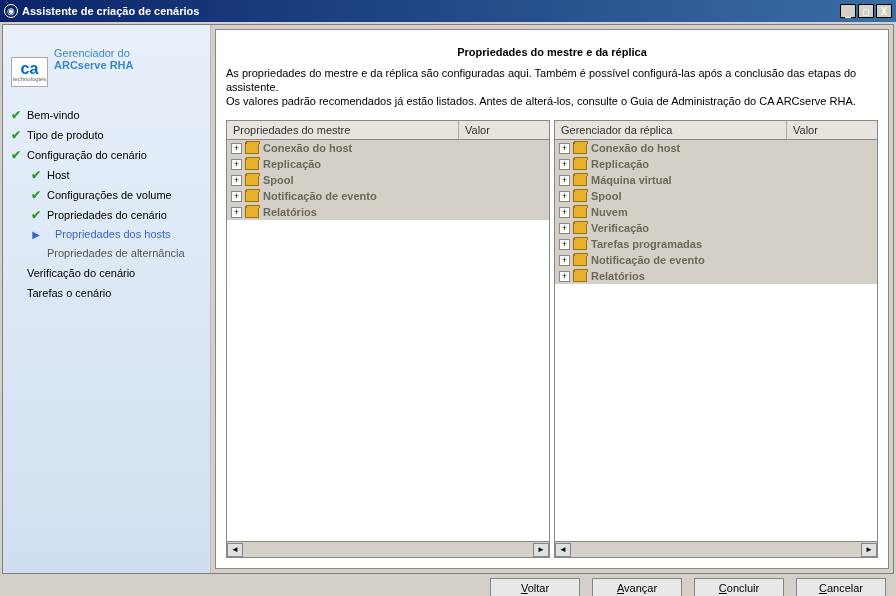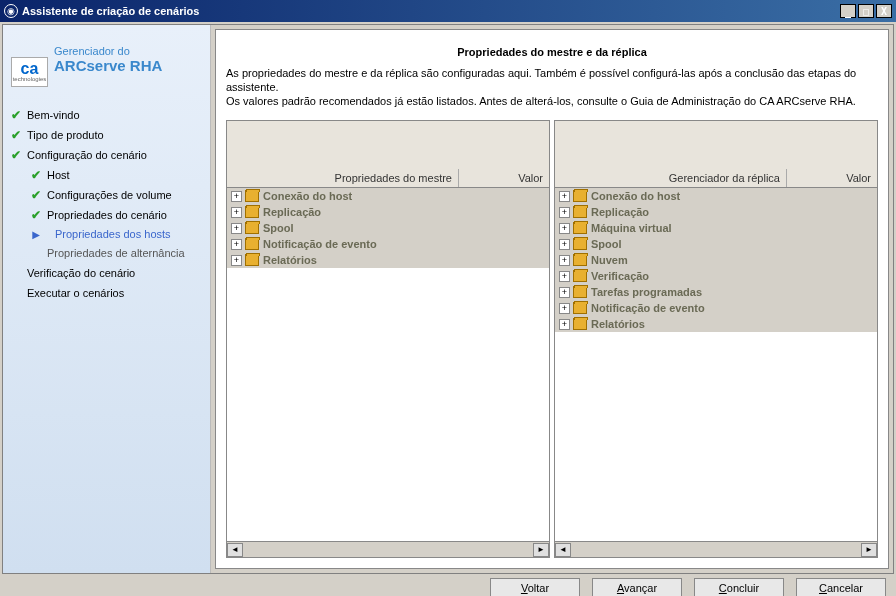--- a/index.html
+++ b/index.html
@@ -9,37 +9,37 @@
 .titlebar .title { font-weight: bold; flex: 1; }
 .winbtns { display: flex; gap: 2px; }
 .winbtn { width: 16px; height: 14px; background: #d4d0c8; border: 1px solid #000; display:flex; align-items:center; justify-content:center; font-weight:bold; font-family: monospace; font-size:10px; }
 .main { display: flex; height: 550px; border: 1px solid #808080; margin: 2px; background:#fff; }
 .sidebar { width: 208px; background: linear-gradient(to bottom, #e8f0fa, #d0dff0); border-right: 1px solid #bbb; padding: 6px 4px; }
 .logo { display:flex; align-items:center; gap:6px; margin-bottom:18px; padding-left:4px;}
 .logo-box { width:37px; height:30px; background:#fff; border:1px solid #aaa; display:flex; flex-direction:column; align-items:center; justify-content:center;margin-top:26px; }
 .logo-ca { color:#0066cc; font-weight:bold; font-size:16px; line-height:14px;}
 .logo-sub { font-size:6px; color:#666;}
 .brand1 { color:#3a88cc; font-size:11px; }
-.brand2 { color:#3a88cc; font-weight:bold; font-size:15px;}
+.brand2 { color:#3a88cc; font-weight:bold; font-size:11px;}
 .nav-item { display:flex; align-items:center; padding:3px 2px 3px 2px; }
 .nav-check { color:#2aa02a; font-weight:bold; margin-right:4px; font-size:12px; width:14px; text-align:center;}
 .nav-bullet { color:#3a66cc; margin-right:4px; width:14px; text-align:center; font-size:10px;}
 .nav-item.bold span.lbl { font-weight:normal; color:#000; }
 .nav-item.sub { padding-left:22px; }
 .nav-item.current span.lbl { color:#3a66cc;padding-left:8px; }
 .nav-item .lbl { color:#000; }
 .nav-item.plain span.lbl { color:#555; }
 .content { flex:1; display:flex; flex-direction:column; background:#d4d0c8; }
 .content-top { background:#fff; border:1px solid #888; margin:4px; padding:16px 10px 10px 10px; flex:1; display:flex; flex-direction:column;}
 .page-title { font-weight:bold; text-align:center; margin-bottom:8px; color:#000;}
 .desc { color:#000; line-height:14px; margin-bottom:12px;}
 .panes { flex:1; display:flex; gap:4px; min-height:0;}
 .pane { flex:1; display:flex; flex-direction:column; border:1px solid #888; background:#d4d0c8; min-width:0;}
 .pane-head { display:flex; border-bottom:1px solid #888; background:#e8e4dc; }
-.pane-head .hcol { padding:3px 6px; text-align:right; color:#333;margin-top:48px; }
+.pane-head .hcol { padding:3px 6px; text-align:left; color:#333; }
 .pane-head .hcol:first-child { flex:1; border-right:1px solid #aaa;}
 .pane-head .hcol:last-child { width:90px; }
 .tree { flex:1; background:#fff; overflow:hidden; position:relative;}
 .tree-item { display:flex; align-items:center; padding:2px 4px; }
 .expander { width:11px; height:11px; border:1px solid #888; display:flex; align-items:center; justify-content:center; font-size:9px; line-height:9px; margin-right:3px; color:#000; background:#fff;}
 .folder { width:14px; height:12px; background:#e8b030; border:1px solid #a07000; margin-right:4px; position:relative;}
 .folder::before{content:""; position:absolute; width:12px; height:2px; top:-2px; left:0; background:#e8b030;  border:1px solid #a07000; border-bottom:none;}
 .tree-item .tlabel { font-weight:bold; color:#6a6a55; }
 .scroll-x { height:16px; background:#d4d0c8; border-top:1px solid #888; display:flex; align-items:center;}
 .scroll-x .sbtn { width:16px; height:14px; border:1px solid #888; background:#e0e0e0; display:flex; align-items:center; justify-content:center; font-size:8px;}
@@ -106,21 +106,21 @@
     <div class="nav-item sub plain">
         <span class="nav-check" style="visibility:hidden">✔</span>
         <span class="lbl">Propriedades de alternância</span>
       </div>
     <div class="nav-item bold">
         <span class="nav-check" style="visibility:hidden">✔</span>
         <span class="lbl">Verificação do cenário</span>
       </div>
     <div class="nav-item bold">
         <span class="nav-check" style="visibility:hidden">✔</span>
-        <span class="lbl">Executar o cenários</span>
+        <span class="lbl">Tarefas o cenário</span>
       </div>
   </div>
 
   <div class="content">
     <div class="content-top">
       <div class="page-title">Propriedades do mestre e da réplica</div>
       <div class="desc">
         <div>As propriedades do mestre e da réplica são configuradas aqui. Também é possível configurá-las após a conclusão das etapas do assistente.</div>
         <div>Os valores padrão recomendados já estão listados. Antes de alterá-los, consulte o Guia de Administração do CA ARCserve RHA.</div>
       </div>

